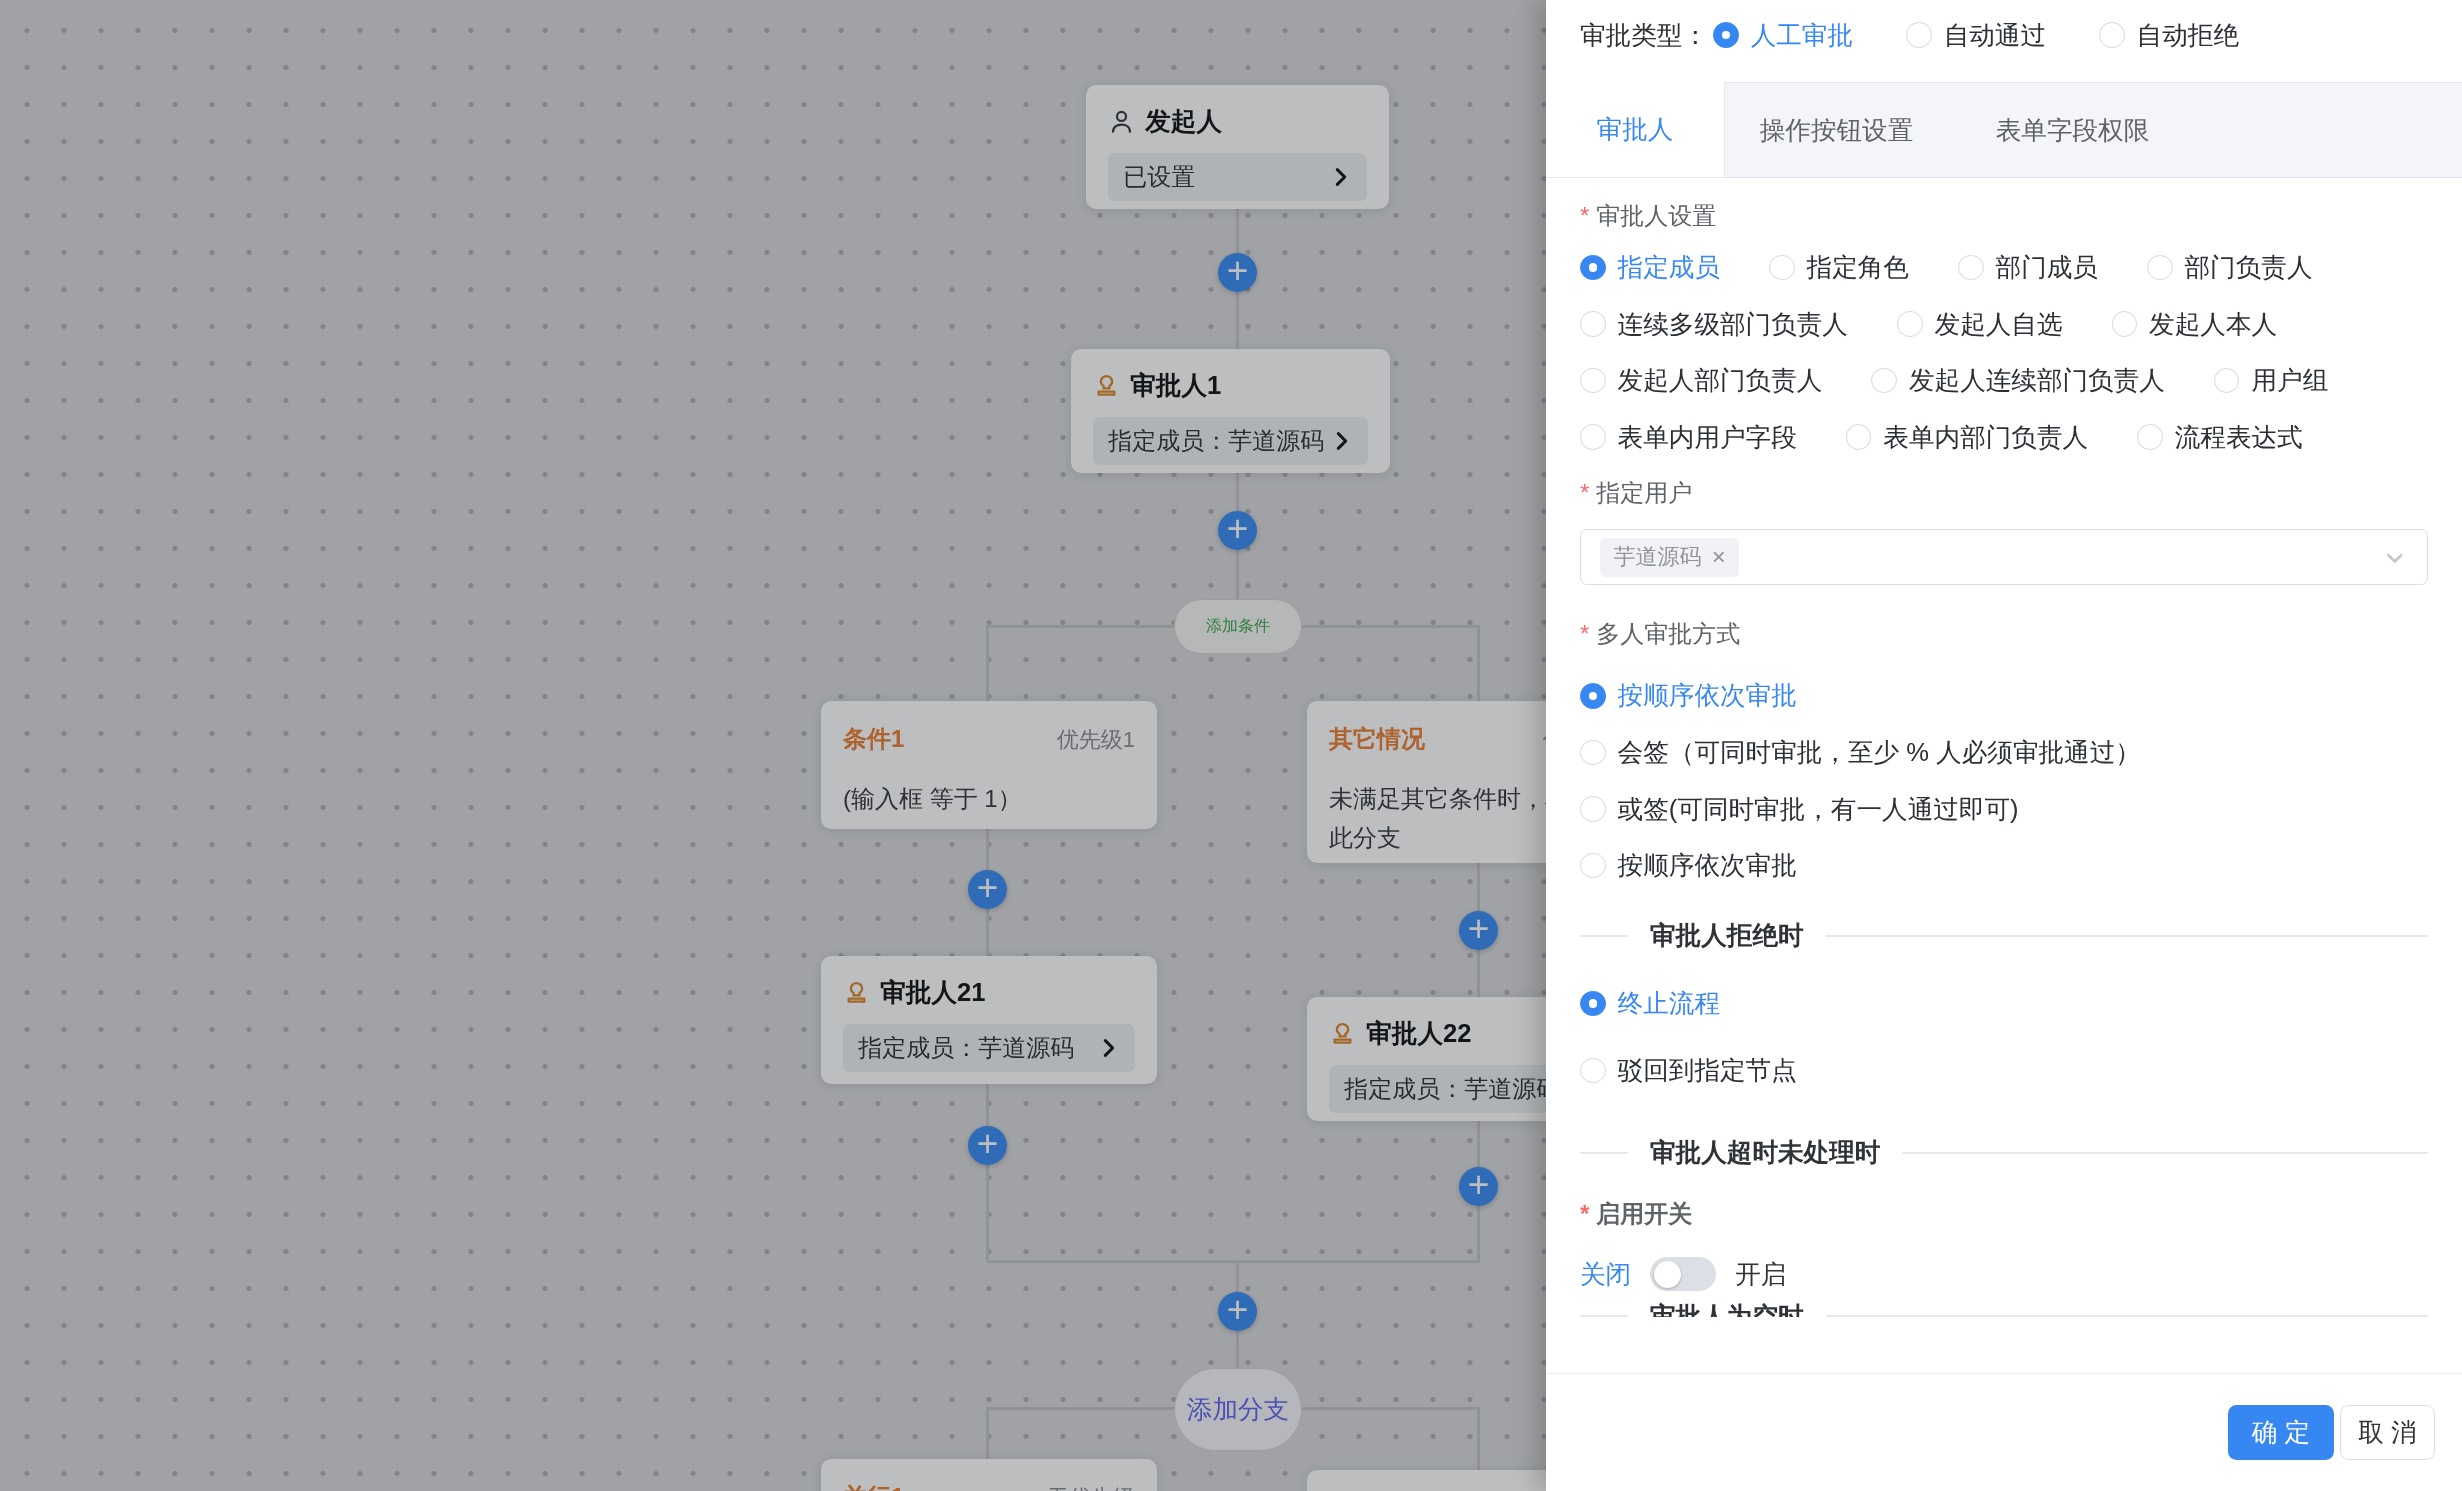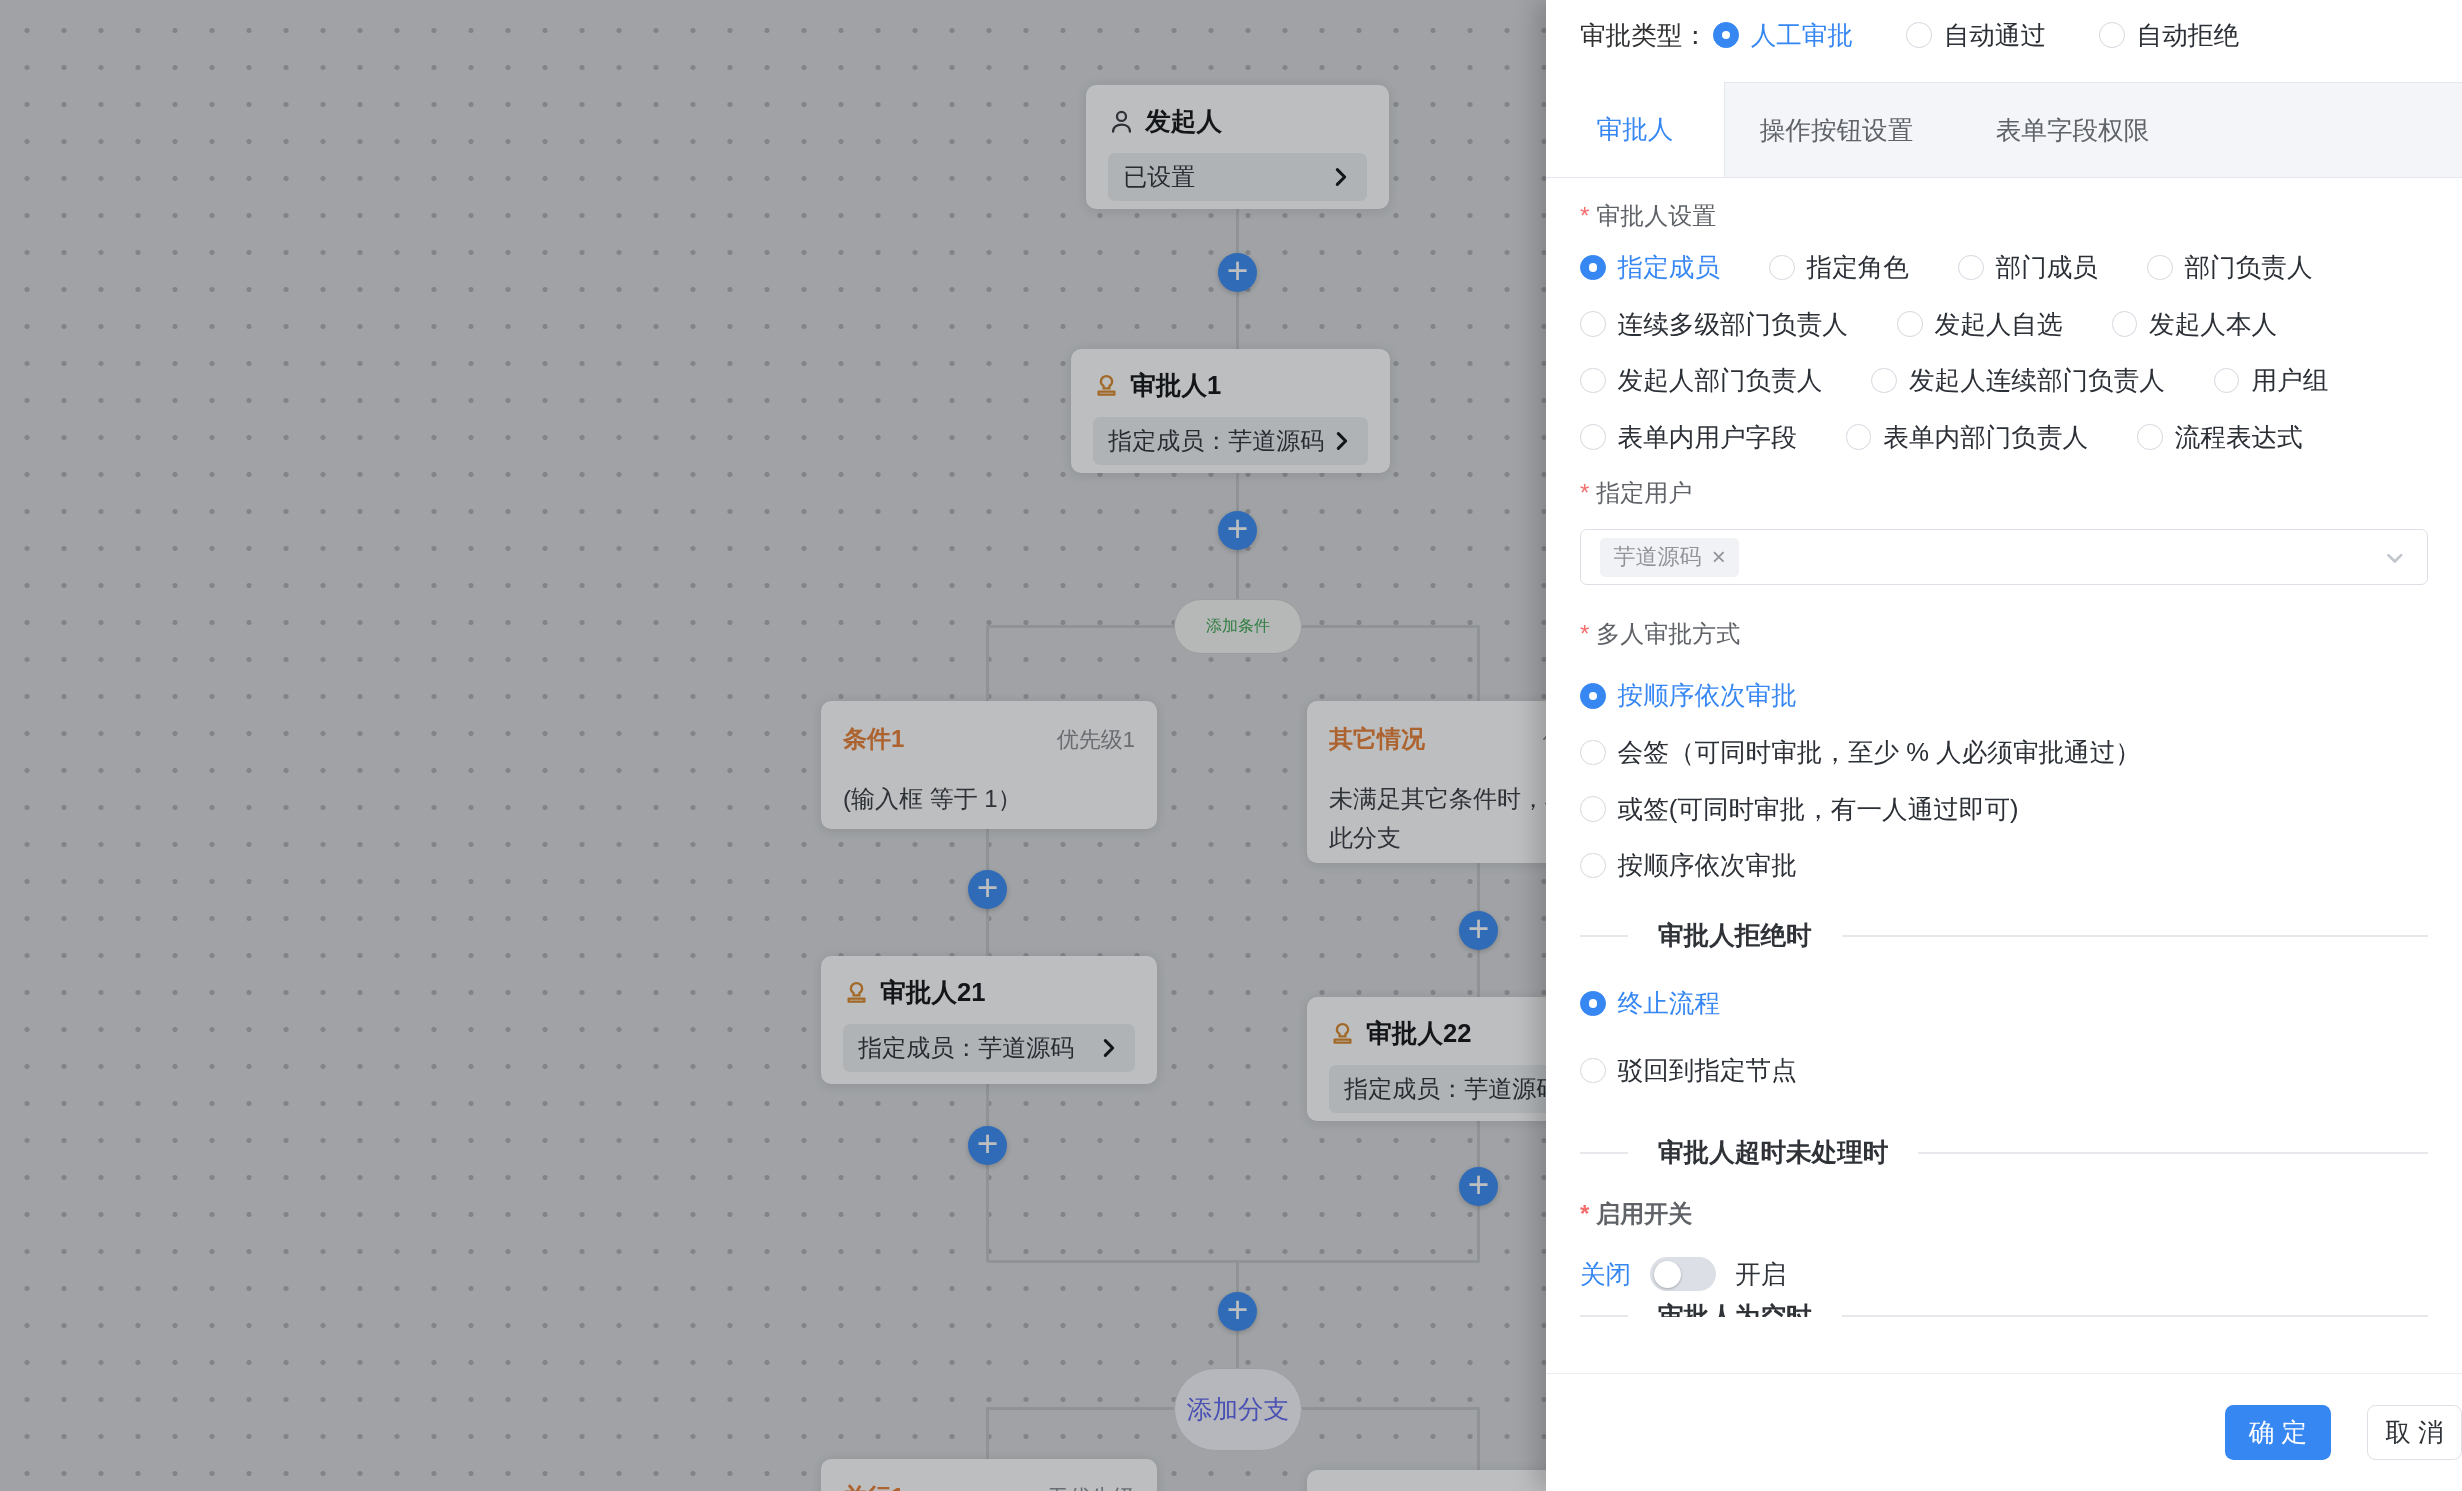--- a/index.html
+++ b/index.html
@@ -74,32 +74,32 @@
   .rows-wrap{margin-top:22px;}
   .orow{height:31px;display:flex;align-items:center;}
   .select{
     margin-top:22px;height:56px;border:1.7px solid #dcdfe6;border-radius:6.8px;box-sizing:border-box;
     display:flex;align-items:center;padding:0 19px;
   }
   .tag{height:39px;background:#f0f2f5;border-radius:5.1px;display:flex;align-items:center;gap:10.2px;padding:0 13.6px;
        font-size:22px;color:#909399;}
   .tag .x{font-size:24px;color:#909399;line-height:1;}
   .select .chev-down{margin-left:auto;display:flex;}
-  .divider{display:flex;align-items:center;height:31px;gap:8px;}
+  .divider{display:flex;align-items:center;height:31px;}
   .divider .dash{width:48px;height:1.7px;background:#e6e8eb;}
   .divider .dtitle{margin:0 22px;font-size:25.6px;font-weight:700;color:#2f3338;white-space:nowrap;}
   .divider .line{flex:1;height:1.7px;background:#e6e8eb;}
   .switch-row{display:flex;align-items:center;gap:19px;height:41px;margin-top:25.6px;}
   .sw-off{font-size:25.6px;color:var(--accent);}
   .sw-on{font-size:25.6px;color:#2f3338;text-align:right;}
   .switch{width:66px;height:34px;border-radius:17px;background:#dcdfe6;position:relative;}
   .switch::after{content:"";position:absolute;left:3.4px;top:3.4px;width:27px;height:27px;border-radius:50%;background:#fff;box-shadow:0 0.9px 2.6px rgba(0,0,0,.25);}
   .clipped-divider{position:absolute;left:34px;right:34px;bottom:-14.5px;}
   .footer{position:absolute;left:0;right:0;top:1373px;bottom:0;border-top:1.7px solid #ecedf0;
-          display:flex;align-items:center;justify-content:flex-end;gap:36px;}
+          display:flex;align-items:center;justify-content:flex-end;gap:6px;padding-right:27px;}
   .btn{height:55px;border-radius:8.5px;font-size:25.6px;display:flex;align-items:center;justify-content:center;box-sizing:border-box;}
   .btn-confirm{width:106px;background:var(--accent);color:#fff;}
   .btn-cancel{width:95px;background:#fff;border:1.7px solid #dcdfe6;color:#2f3338;}
   .nicon{display:flex;flex:none;}
   .chev{display:flex;flex:none;}
 </style>
 </head>
 <body>
 
 <div class="canvas">

